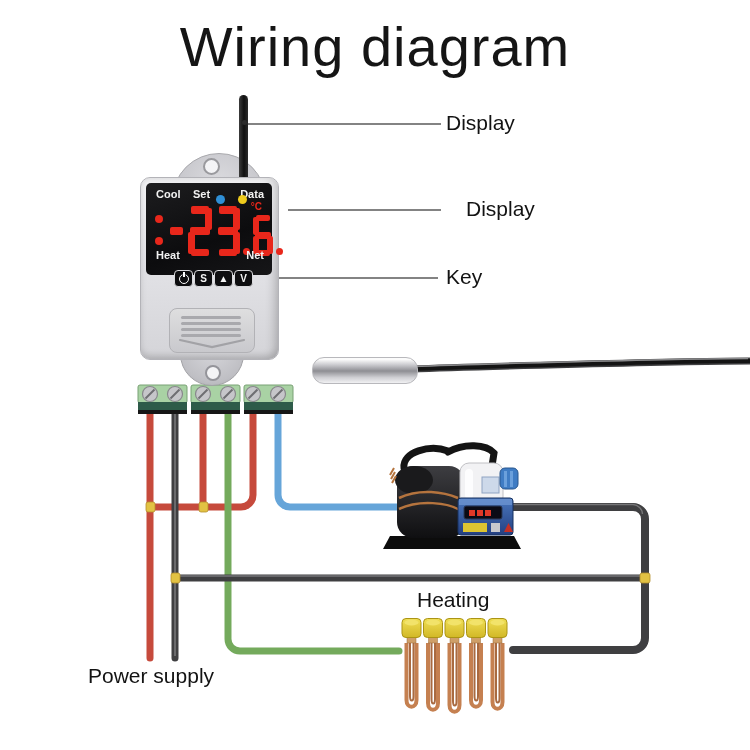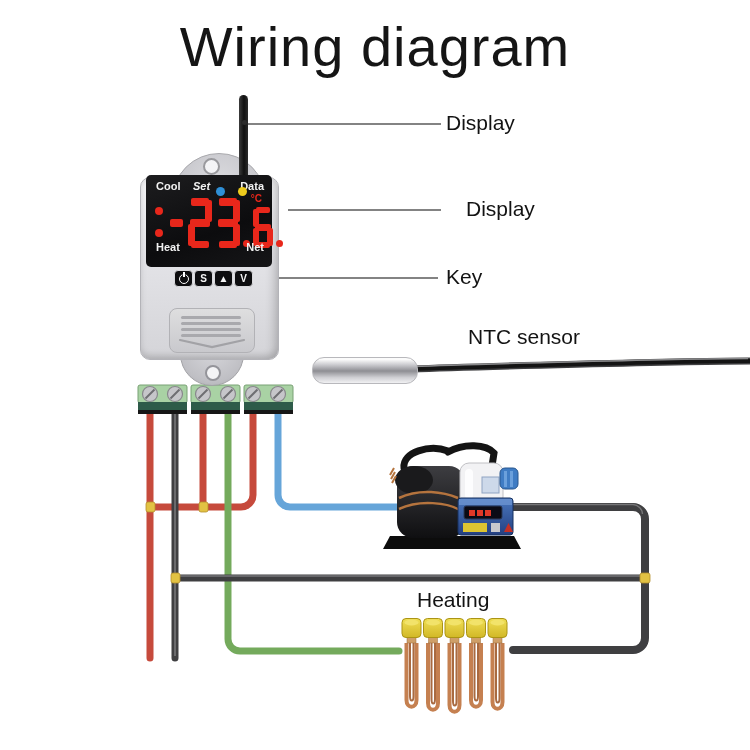--- a/index.html
+++ b/index.html
@@ -22,21 +22,21 @@
            border:1px solid #a2a2a6;z-index:1;}
   .tab-bottom-hole{position:absolute;left:205px;top:365px;width:12px;height:12px;border-radius:50%;
            background:#f4f4f6;border:2px solid #94949a;z-index:2;}
   .antenna{position:absolute;left:239px;top:95px;width:9px;height:84px;border-radius:5px 5px 2px 2px;
            background:linear-gradient(90deg,#3c3c3c,#101010 55%,#2a2a2a);z-index:2;}
   .antenna-node{position:absolute;left:242px;top:120px;width:5px;height:5px;border-radius:50%;background:#2c2c2c;z-index:3;}
   .device-body{position:absolute;left:140px;top:177px;width:137px;height:181px;border-radius:10px;
            background:linear-gradient(180deg,#f4f4f6 0%,#e3e3e7 45%,#d4d4d8 100%);
            border:1px solid #b3b3b8;z-index:3;
            box-shadow:inset -5px 0 8px rgba(0,0,0,.14), inset 0 -4px 6px rgba(0,0,0,.10);}
-  .device-panel{position:absolute;left:146px;top:175px;width:126px;height:92px;border-radius:5px;
+  .device-panel{position:absolute;left:146px;top:183px;width:126px;height:92px;border-radius:5px;
            background:linear-gradient(160deg,#1d1d1f 0%,#0c0c0e 60%,#161618 100%);z-index:4;}
   .pnl-txt{position:absolute;color:#f2f2f2;font-size:11px;font-weight:bold;}
   .ind-dot{position:absolute;width:9px;height:9px;border-radius:50%;}
   .dot-blue{left:70px;top:12px;background:var(--indicator_blue);}
   .dot-yellow{left:92px;top:12px;background:var(--indicator_yellow);}
 
   .seg-wrap{position:absolute;left:8px;top:21px;height:52px;display:flex;align-items:flex-end;}
   .seg-colon{position:relative;width:10px;height:50px;margin-right:3px;}
   .seg-colon i{position:absolute;left:1px;width:8px;height:8px;border-radius:50%;background:var(--digit_red);}
   .seg-colon i:first-child{top:9px;} .seg-colon i:last-child{top:31px;}
@@ -149,21 +149,21 @@
   <div class="tab-top"></div>
   <div class="tab-top-hole"></div>
   <div class="antenna"></div>
   <div class="antenna-node"></div>
   <div class="tab-bottom"></div>
   <div class="device-body"></div>
   <div class="tab-bottom-hole"></div>
 
   <div class="device-panel">
     <span class="pnl-txt" style="left:10px;top:5px;">Cool</span>
-    <span class="pnl-txt" style="left:47px;top:5px;font-style:italic;">Set</span>
+    <span class="pnl-txt" style="left:47px;top:5px;">Set</span>
     <span class="pnl-txt" style="right:8px;top:5px;text-align:center;">Data</span>
     <span class="ind-dot dot-blue"></span>
     <span class="ind-dot dot-yellow"></span>
 
     <div class="seg-wrap">
         <div class="seg-colon">
           <i></i>
           <i></i>
         </div>
         <div class="seg-digit minus">
@@ -297,16 +297,16 @@
       <path d="M496,643 L496,698 C496,704 499.5,704 499.5,698 L499.5,643" stroke="#a96a40" stroke-width="2" fill="none"></path>
       <rect x="493" y="637" width="9" height="6" fill="#cf9f68" stroke="#9a6c3c" stroke-width="0.5"></rect>
       <rect x="488" y="618.5" width="19" height="19" rx="4" fill="url(#gcap)" stroke="#ab9414"></rect>
       <ellipse cx="497.5" cy="622.5" rx="7" ry="3" fill="#f2e36a"></ellipse>
     </g>
   </svg>
 
   <div class="callout lbl" style="left:446px;top:111px;">Display</div>
   <div class="callout lbl" style="left:446px;top:197px;margin-left:20px;">Display</div>
   <div class="callout lbl" style="left:446px;top:265px;text-align:right;">Key</div>
-  <div class="callout lbl" style="left:468px;top:325px;">NTC sensor</div>
   <div class="callout lbl" style="left:417px;top:588px;">Heating</div>
+  <div class="callout lbl" style="left:88px;top:664px;">Power supply</div>
 
 </div>
 
 </body></html>

